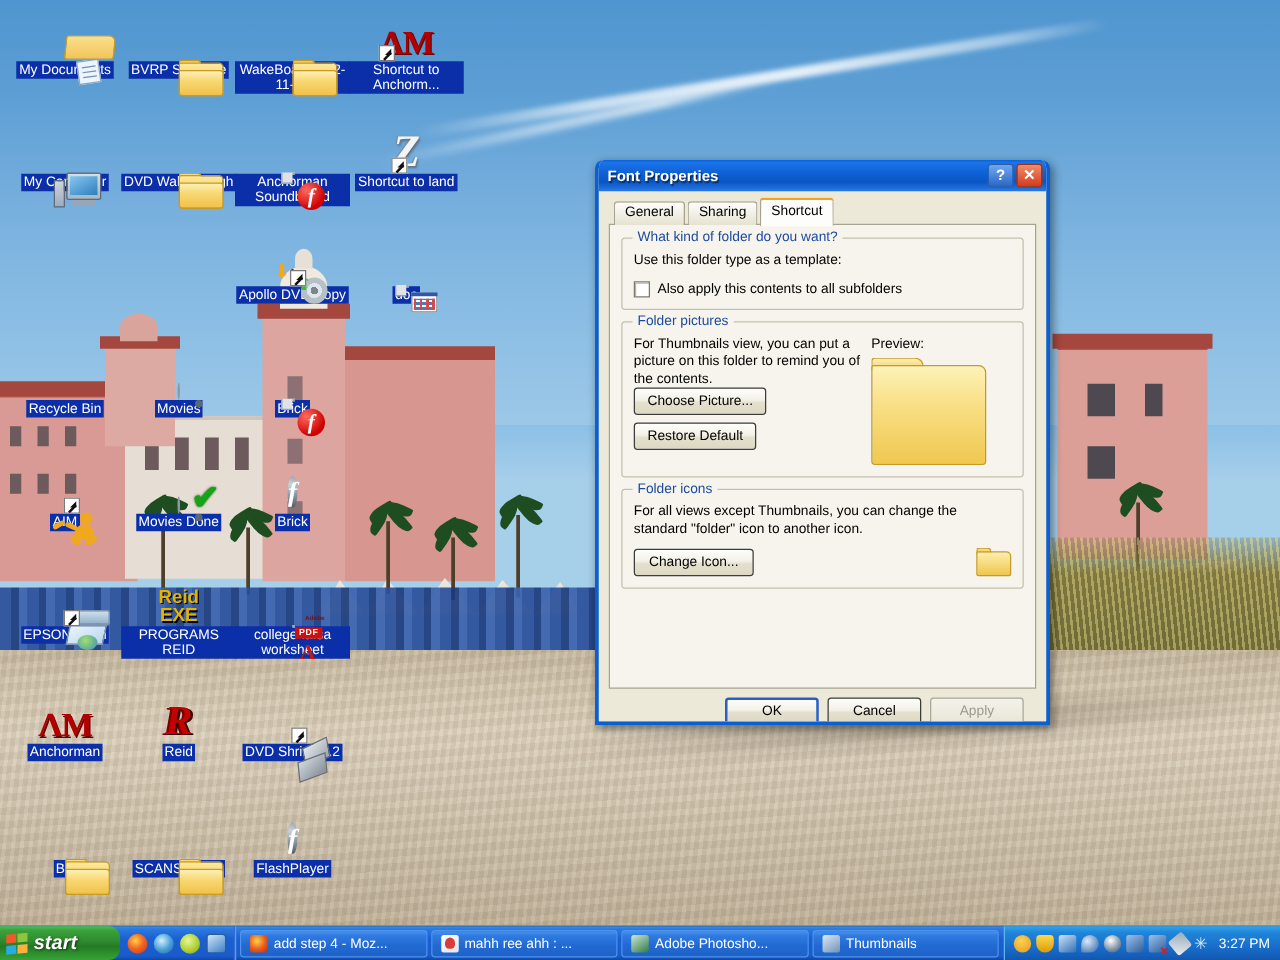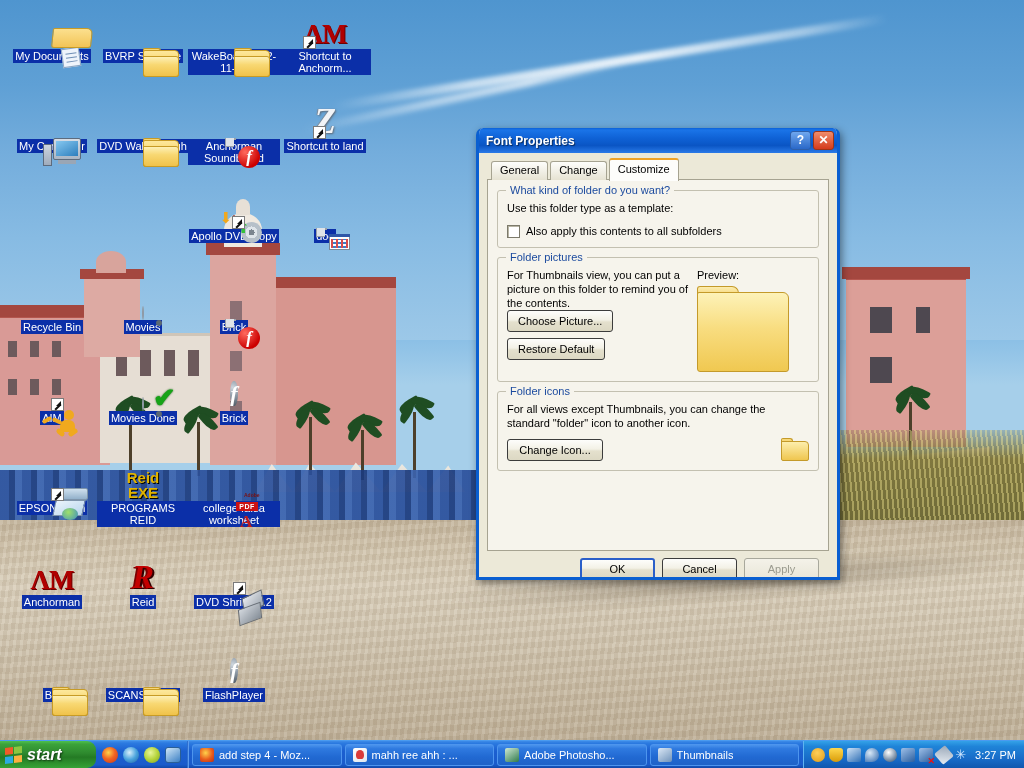--- a/index.html
+++ b/index.html
@@ -655,22 +655,22 @@
 
   <div class="titlebar">
     <span class="t">Font Properties</span>
     <div class="tbtn help">?</div>
     <div class="tbtn close">✕</div>
   </div>
 
   <div class="dlgbody">
     <div class="tabs">
       <div class="tab">General</div>
-      <div class="tab">Change</div>
-      <div class="tab active">Customize</div>
+      <div class="tab">Sharing</div>
+      <div class="tab active">Shortcut</div>
     </div>
 
     <div class="tabpanel">
 
       <div class="group">
         <span class="legend">What kind of folder do you want?</span>
         <div class="lbl">Use this folder type as a template:</div>
         <div class="chkrow">
           <span class="cbox"></span>
           <span class="lbl">Also apply this contents to all subfolders</span>

